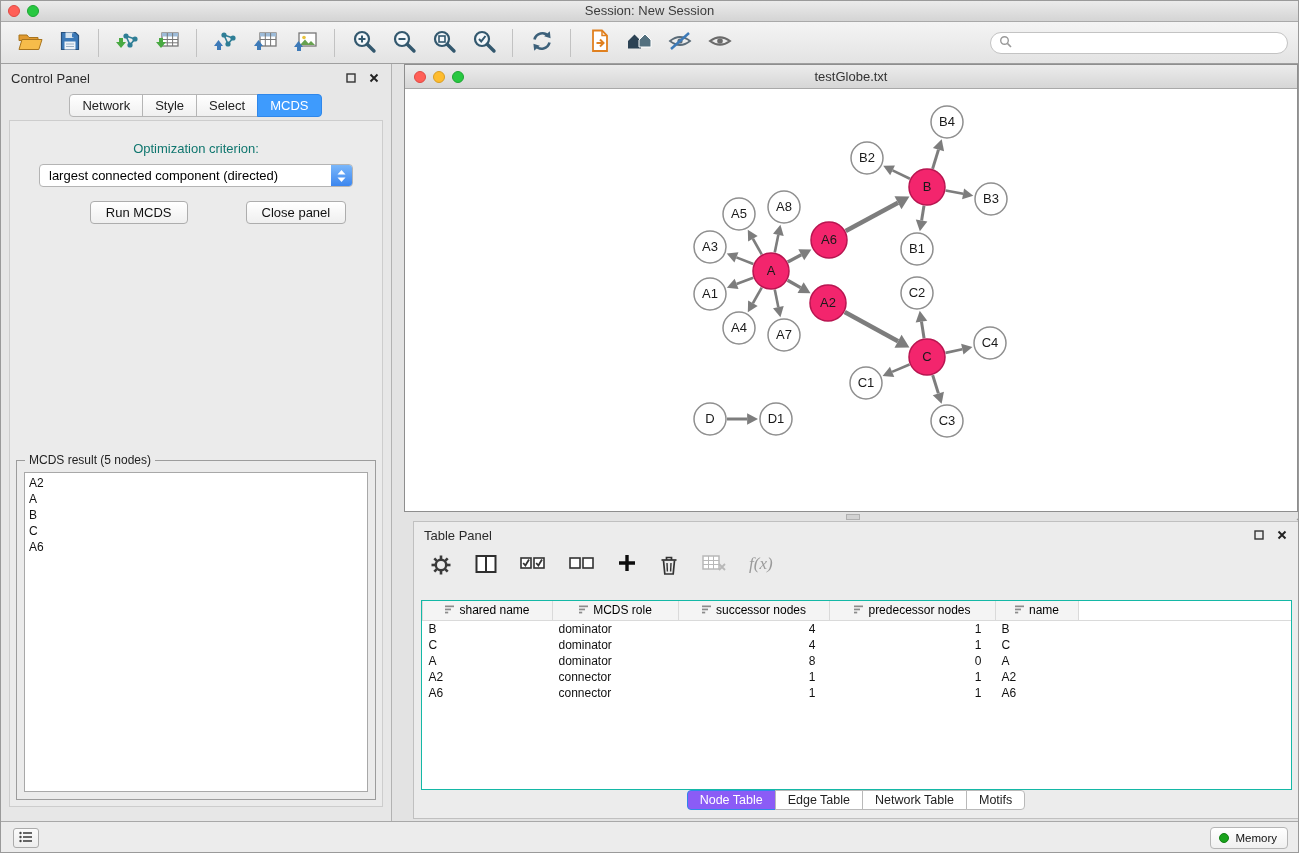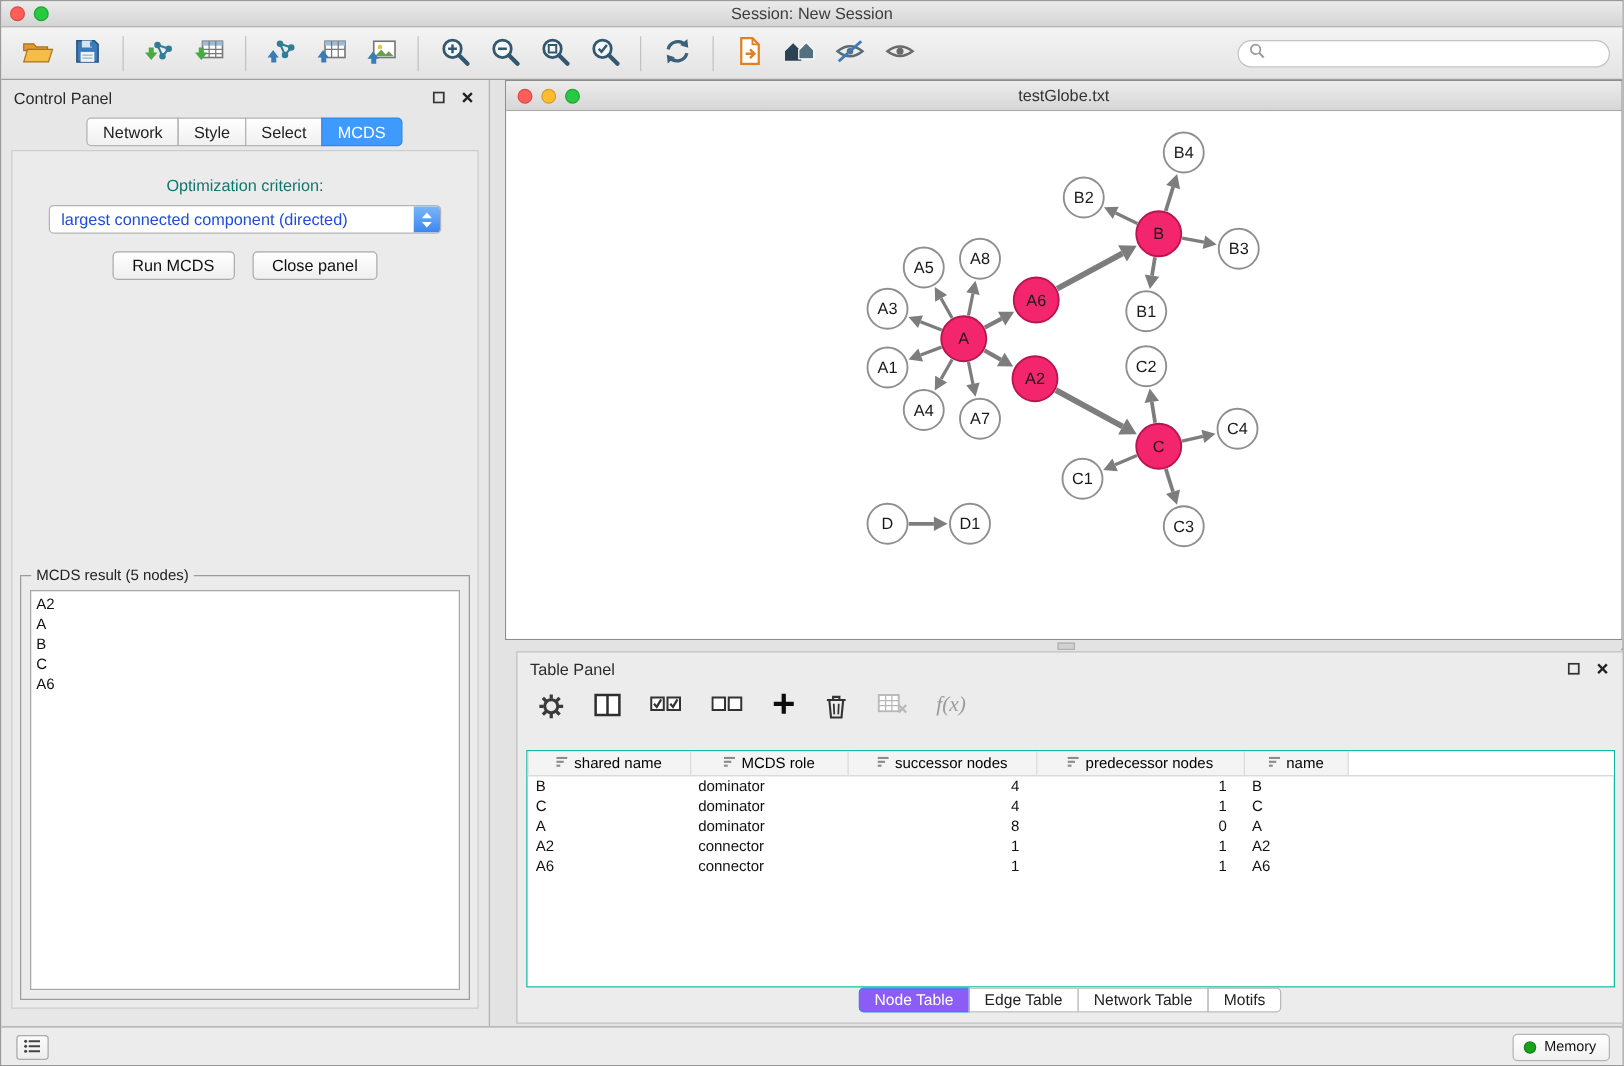--- a/index.html
+++ b/index.html
@@ -40,26 +40,26 @@
   .cp-tab { font-size:13px; padding:3px 12px; background:linear-gradient(#ffffff,#f0f0f0);
             border:1px solid #b5b5b5; margin-left:-1px; color:#222; cursor:pointer; }
   .cp-tab.first { border-radius:4px 0 0 4px; }
   .cp-tab.last { border-radius:0 4px 4px 0; }
   .cp-tab.selected { background:#3e9bfd; border-color:#2f87ea; color:#fff; }
   .cp-content { position:absolute; left:8px; right:8px; top:56px; bottom:14px;
                 background:#ebebeb; border:1px solid #cdcdcd; }
   .opt-label { text-align:center; margin-top:20px; font-size:13px; color:#0f766e; }
   .dropdown { margin:8px auto 0; width:314px; height:23px; background:#fff; border:1px solid #b4b4b4;
               border-radius:4px; display:flex; align-items:center; overflow:hidden; cursor:pointer; }
-  .dropdown-text { flex:1; font-size:13px; padding:0 9px; color:#1d4ed8; white-space:nowrap; }
+  .dropdown-text { flex:1; font-size:13px; padding:0 9px; color:#000000; white-space:nowrap; }
   .dropdown-stepper { width:21px; height:100%; background:linear-gradient(#7ab7fa,#3c86ef);
                       display:flex; align-items:center; justify-content:center; }
   .cp-buttons { display:flex; justify-content:center; gap:14px; margin-top:14px; }
   .cp-btn { font-size:13px; padding:3px 15px; background:linear-gradient(#ffffff,#efefef);
-            border:1px solid #adadad; border-radius:4px; color:#111; cursor:pointer; }
+            border:1px solid #adadad; border-radius:4px; color:#111; cursor:pointer;margin-left:44px; }
   .groupbox { position:absolute; left:6px; right:6px; bottom:6px; height:340px; border:1px solid #9c9c9c; }
   .groupbox-label { position:absolute; top:-8px; left:8px; background:#ebebeb; padding:0 4px;
                     font-size:12px; color:#222; }
   .result-list { position:absolute; left:7px; right:7px; top:11px; bottom:7px; background:#fff;
                  border:1px solid #a8a8a8; font-size:12px; padding:2px 4px; overflow:auto; }
   .result-item { line-height:16px; color:#111; }
 
   
   .network-window { position:absolute; left:403px; top:63px; width:894px; height:448px;
                     border:1px solid #8e8e8e; background:#fff; }

